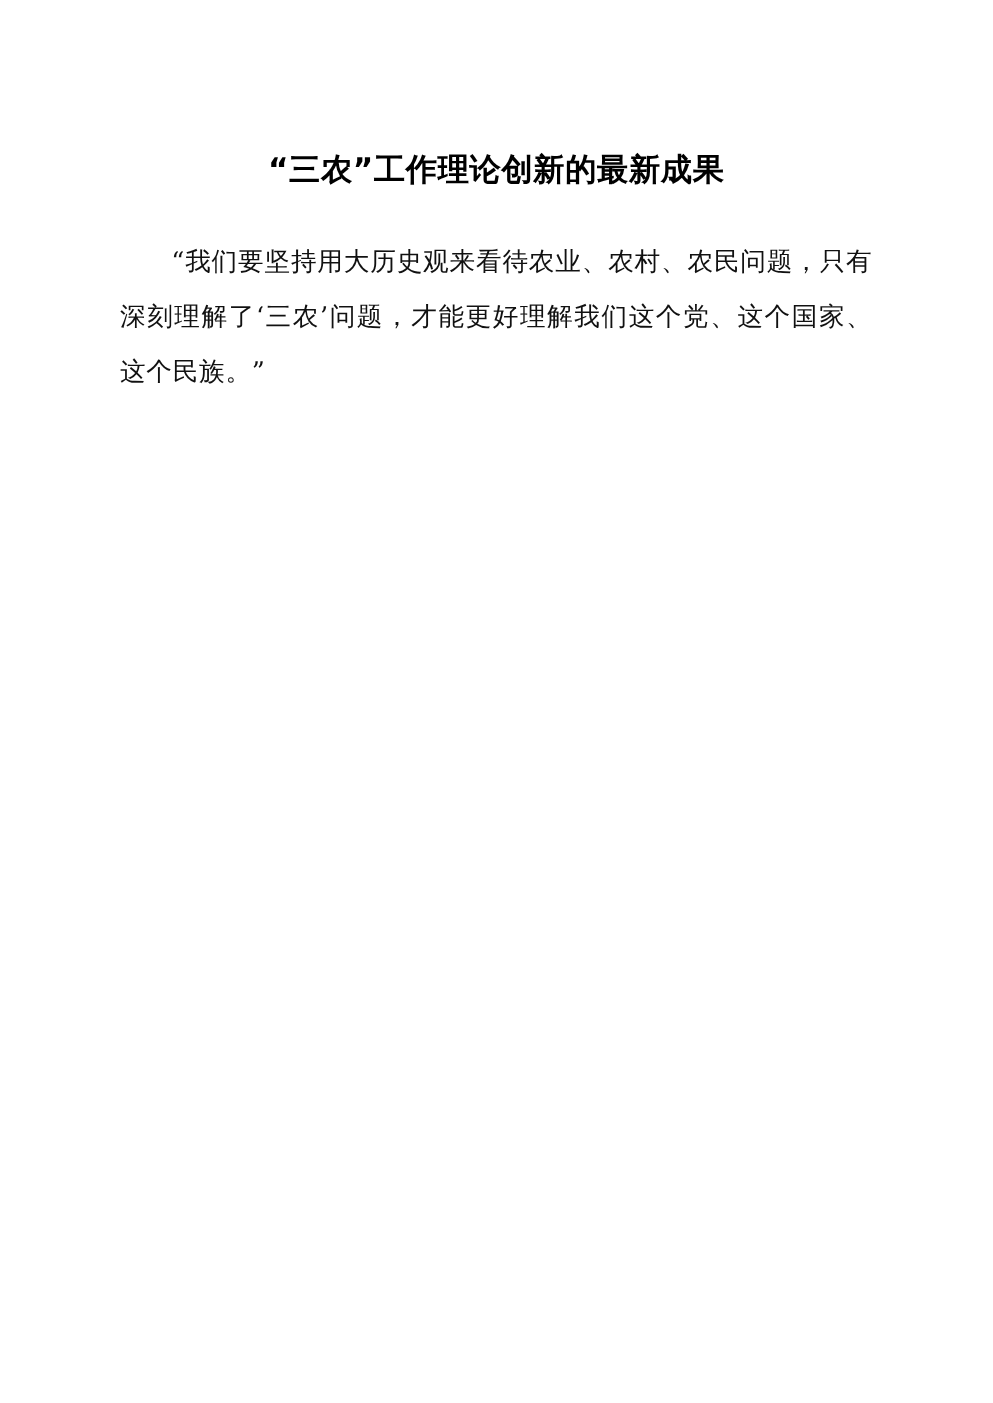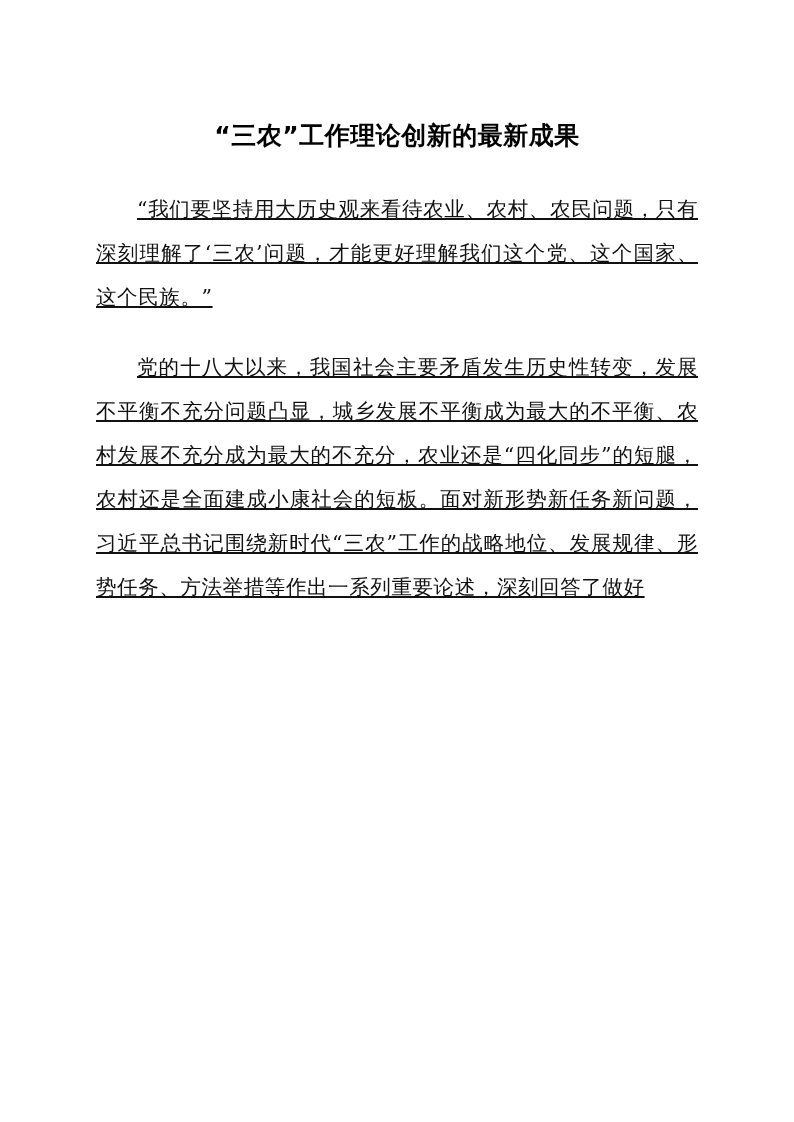--- a/index.html
+++ b/index.html
@@ -35,29 +35,27 @@
   .body-block {
     font-family: "DejaVu Serif", "Liberation Serif", serif;
     font-size: 20.5px;
     line-height: 44px;
     text-align: justify;
     text-justify: inter-ideograph;
     letter-spacing: 0.6px;
     margin: 0 0 26px 0;
     text-indent: 2em;
     color: #111111;
-    text-decoration: underline;
   }
   .body-block:last-child {
     margin-bottom: 0;
   }
 </style>
 </head>
 <body>
 
 <div class="page">
   <h1 class="doc-title">“三农”工作理论创新的最新成果</h1>
 
   <p class="body-block">“我们要坚持用大历史观来看待农业、农村、农民问题，只有深刻理解了‘三农’问题，才能更好理解我们这个党、这个国家、这个民族。”</p>
 
 
-  <p class="body-block">党的十八大以来，我国社会主要矛盾发生历史性转变，发展不平衡不充分问题凸显，城乡发展不平衡成为最大的不平衡、农村发展不充分成为最大的不充分，农业还是“四化同步”的短腿，农村还是全面建成小康社会的短板。面对新形势新任务新问题，习近平总书记围绕新时代“三农”工作的战略地位、发展规律、形势任务、方法举措等作出一系列重要论述，深刻回答了做好</p>
 </div>
 
 </body></html>

